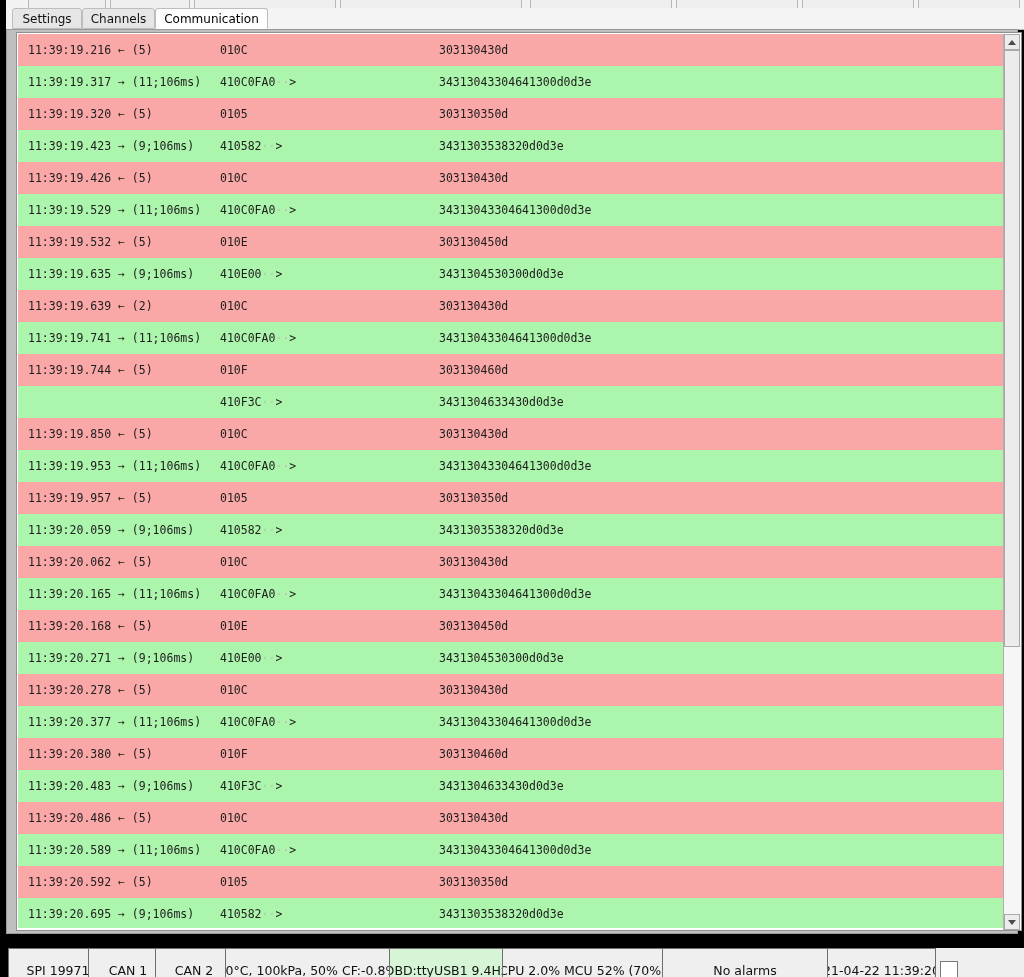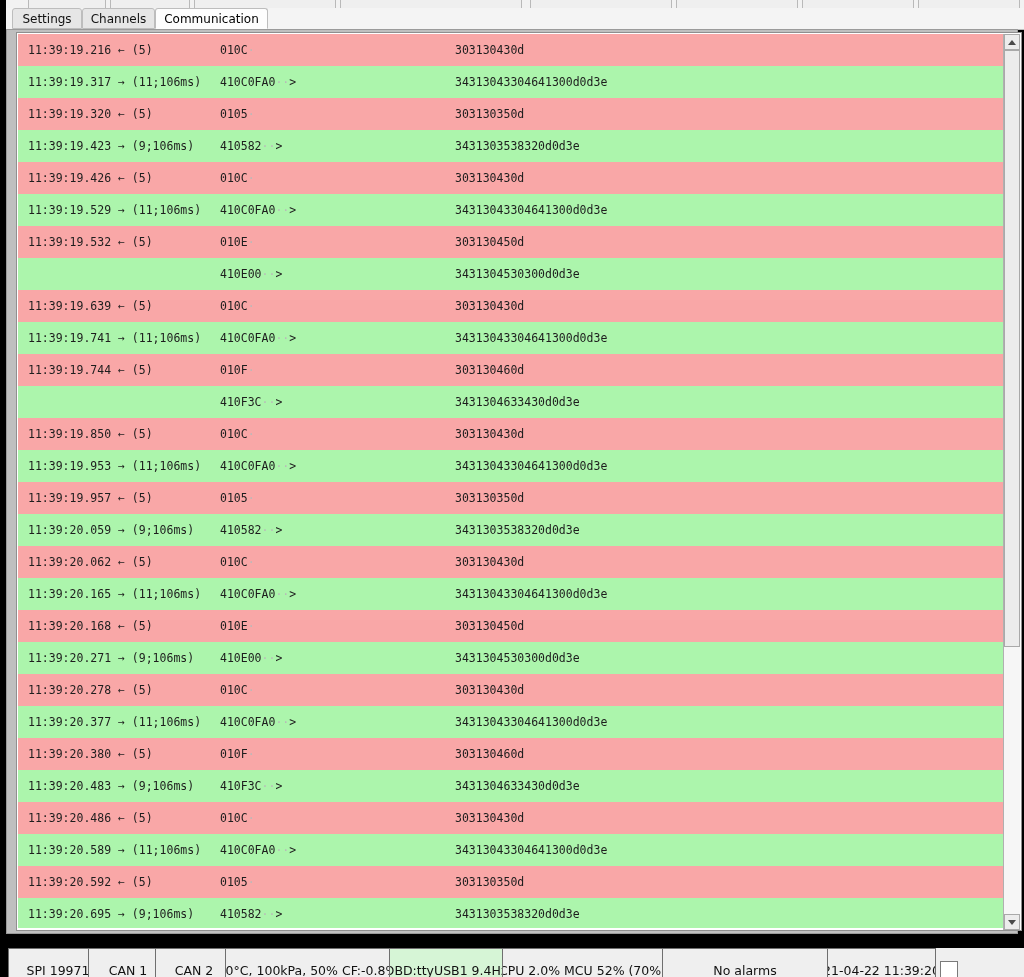--- a/index.html
+++ b/index.html
@@ -37,21 +37,21 @@
     background:#ffffff;box-sizing:border-box;border:1px solid #8f8f8f;overflow:hidden;margin-left:7px;}
   .rows{position:absolute;left:1px;top:1px;width:988px;height:896px;overflow:hidden;background:#fff;}
   .row{position:relative;height:32px;box-sizing:border-box;width:988px;}
   .row.rx{background:#f9a7a7;}
   .row.tx{background:#acf5ac;}
   .cell{position:absolute;top:0;height:32px;display:flex;align-items:center;
     font-family:"DejaVu Sans Mono","Liberation Mono",monospace;font-size:11.5px;color:#1d1d1d;
     white-space:pre;letter-spacing:0px;}
   .c-time{left:10px;}
   .c-ascii{left:202px;}
-  .c-hex{left:437px;}
+  .c-hex{left:421px;}
   .ctl{color:#b9b9b9;}
 
   
   .vsb{position:absolute;right:1px;top:1px;width:16px;height:896px;background:#dcdcdc;
     border-left:1px solid #b0b0b0;}
   .vsb .btn{position:absolute;left:0;width:16px;height:16px;background:#ececec;
     border:1px solid #a9a9a9;box-sizing:border-box;display:flex;align-items:center;justify-content:center;}
   .vsb .btn.up{top:0;}
   .vsb .btn.down{bottom:0;}
   .arrow{width:0;height:0;border-left:4px solid transparent;border-right:4px solid transparent;}
@@ -137,25 +137,26 @@
             <div class="cell c-time">11:39:19.529 → (11;106ms)</div>
             <div class="cell c-ascii"><span>410C0FA0</span><span class="ctl">··</span><span>&gt;</span></div>
             <div class="cell c-hex">34313043304641300d0d3e</div>
           </div>
           <div class="row rx">
             <div class="cell c-time">11:39:19.532 ← (5)</div>
             <div class="cell c-ascii"><span>010E</span><span class="ctl">·</span></div>
             <div class="cell c-hex">303130450d</div>
           </div>
           <div class="row tx">
+            <div class="cell c-time">11:39:19.635 → (9;106ms)</div>
             <div class="cell c-ascii"><span>410E00</span><span class="ctl">··</span><span>&gt;</span></div>
             <div class="cell c-hex">3431304530300d0d3e</div>
           </div>
           <div class="row rx">
-            <div class="cell c-time">11:39:19.639 ← (5)</div>
+            <div class="cell c-time">11:39:19.639 ← (2)</div>
             <div class="cell c-ascii"><span>010C</span><span class="ctl">·</span></div>
             <div class="cell c-hex">303130430d</div>
           </div>
           <div class="row tx">
             <div class="cell c-time">11:39:19.741 → (11;106ms)</div>
             <div class="cell c-ascii"><span>410C0FA0</span><span class="ctl">··</span><span>&gt;</span></div>
             <div class="cell c-hex">34313043304641300d0d3e</div>
           </div>
           <div class="row rx">
             <div class="cell c-time">11:39:19.744 ← (5)</div>

